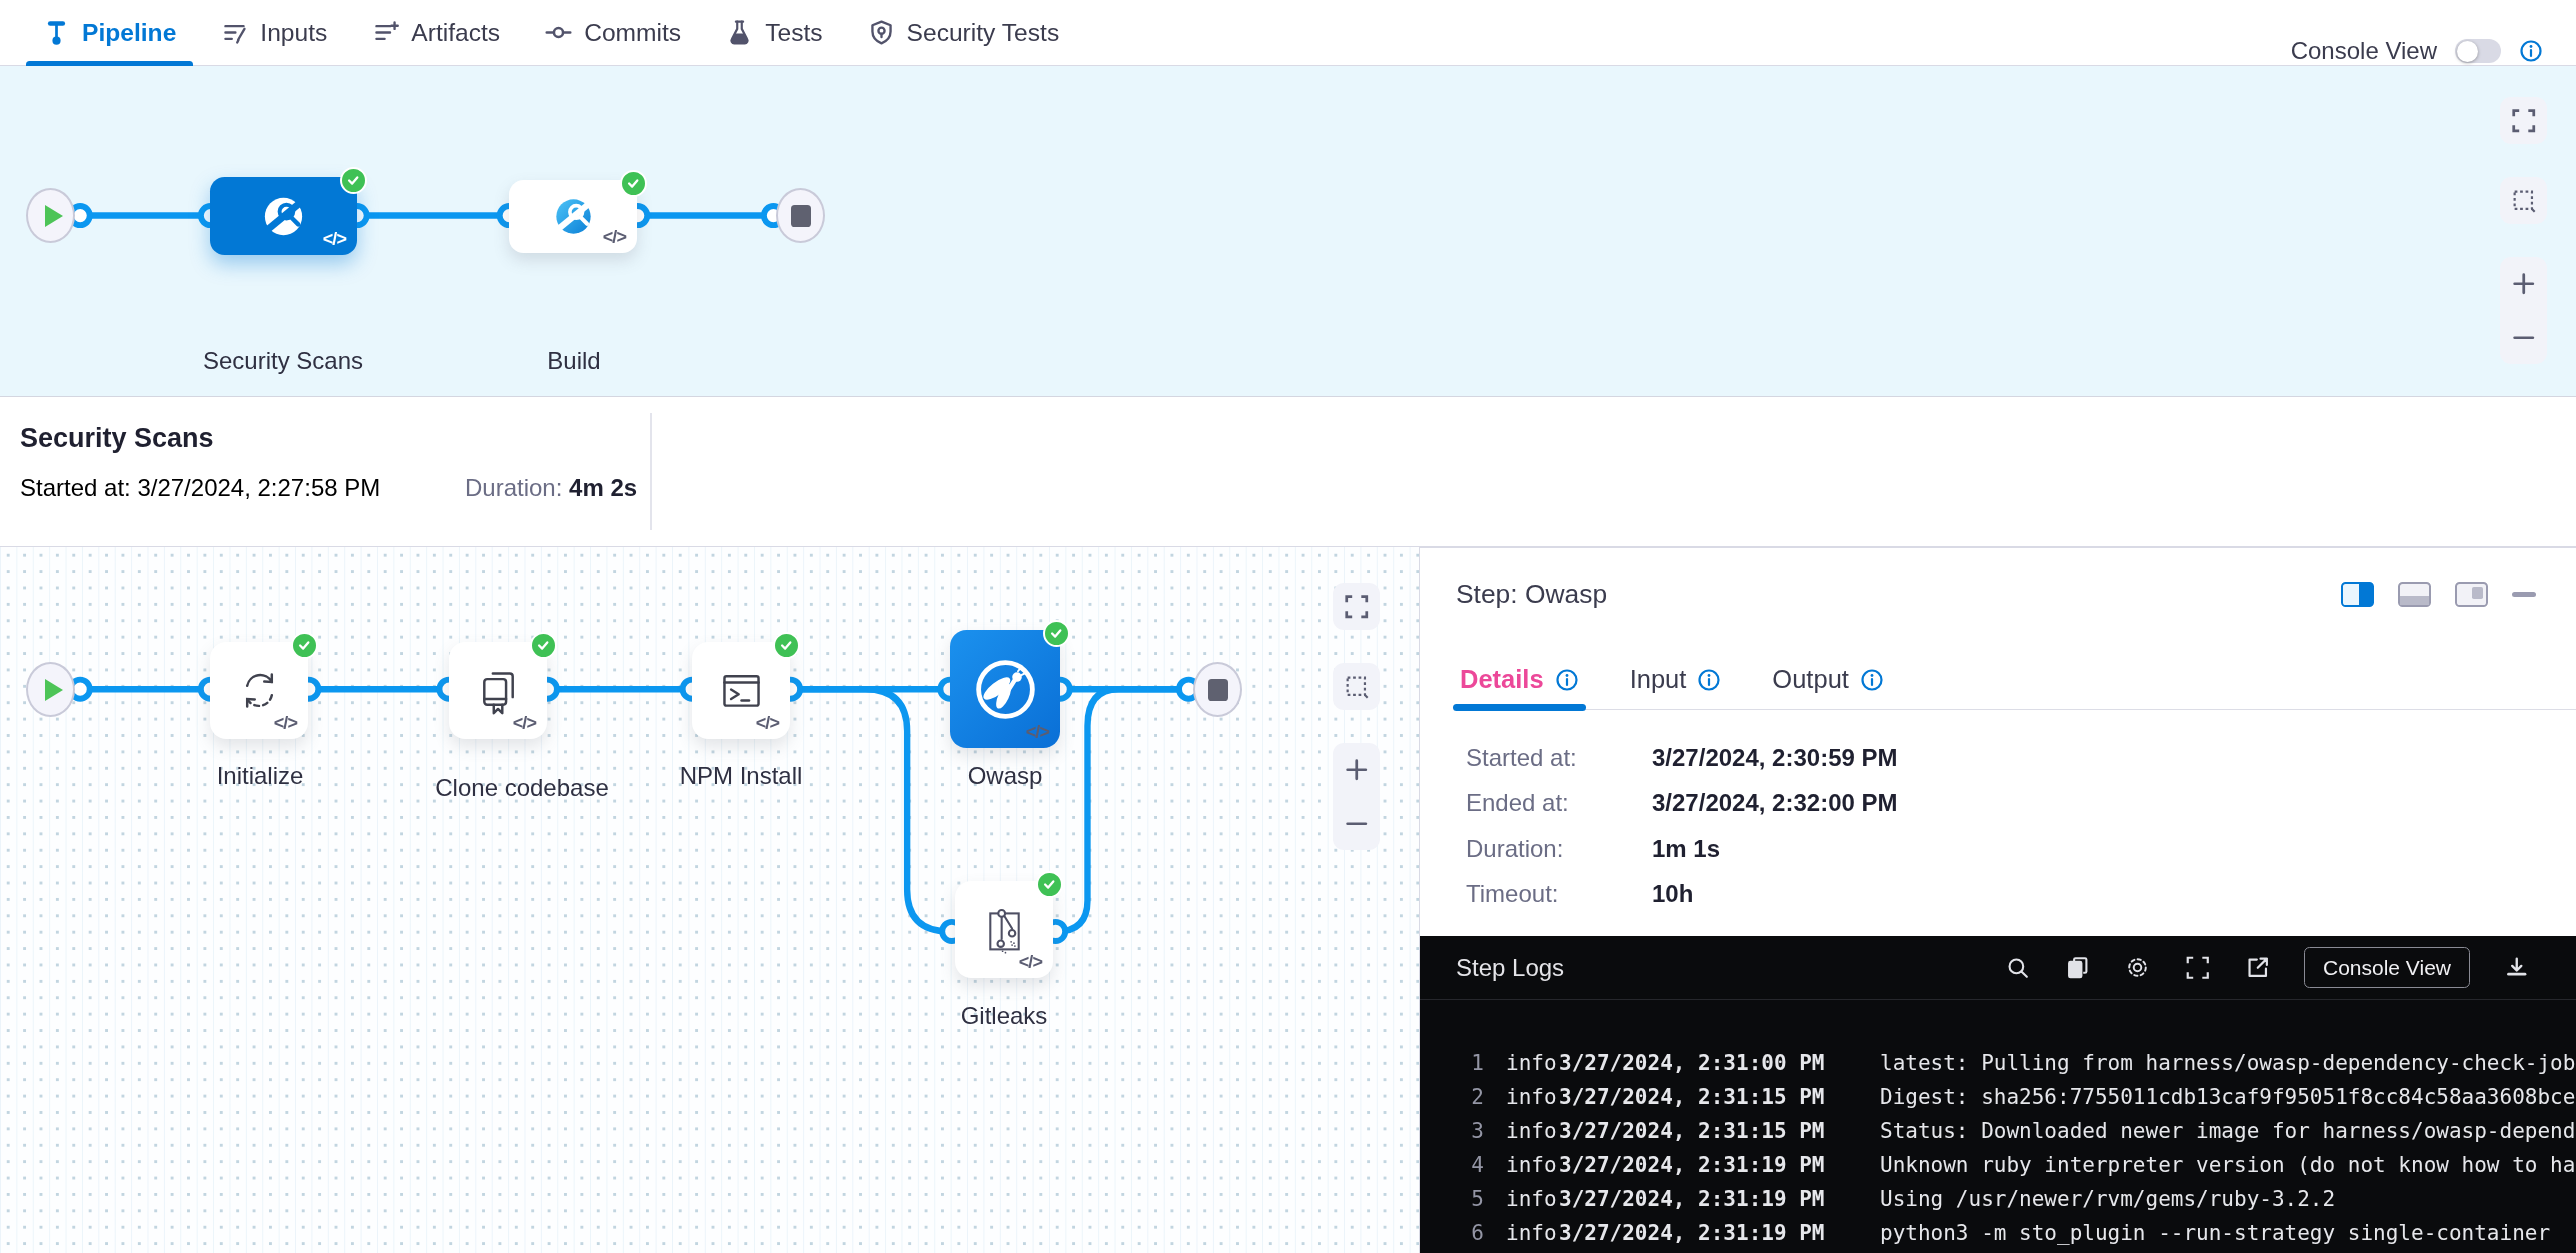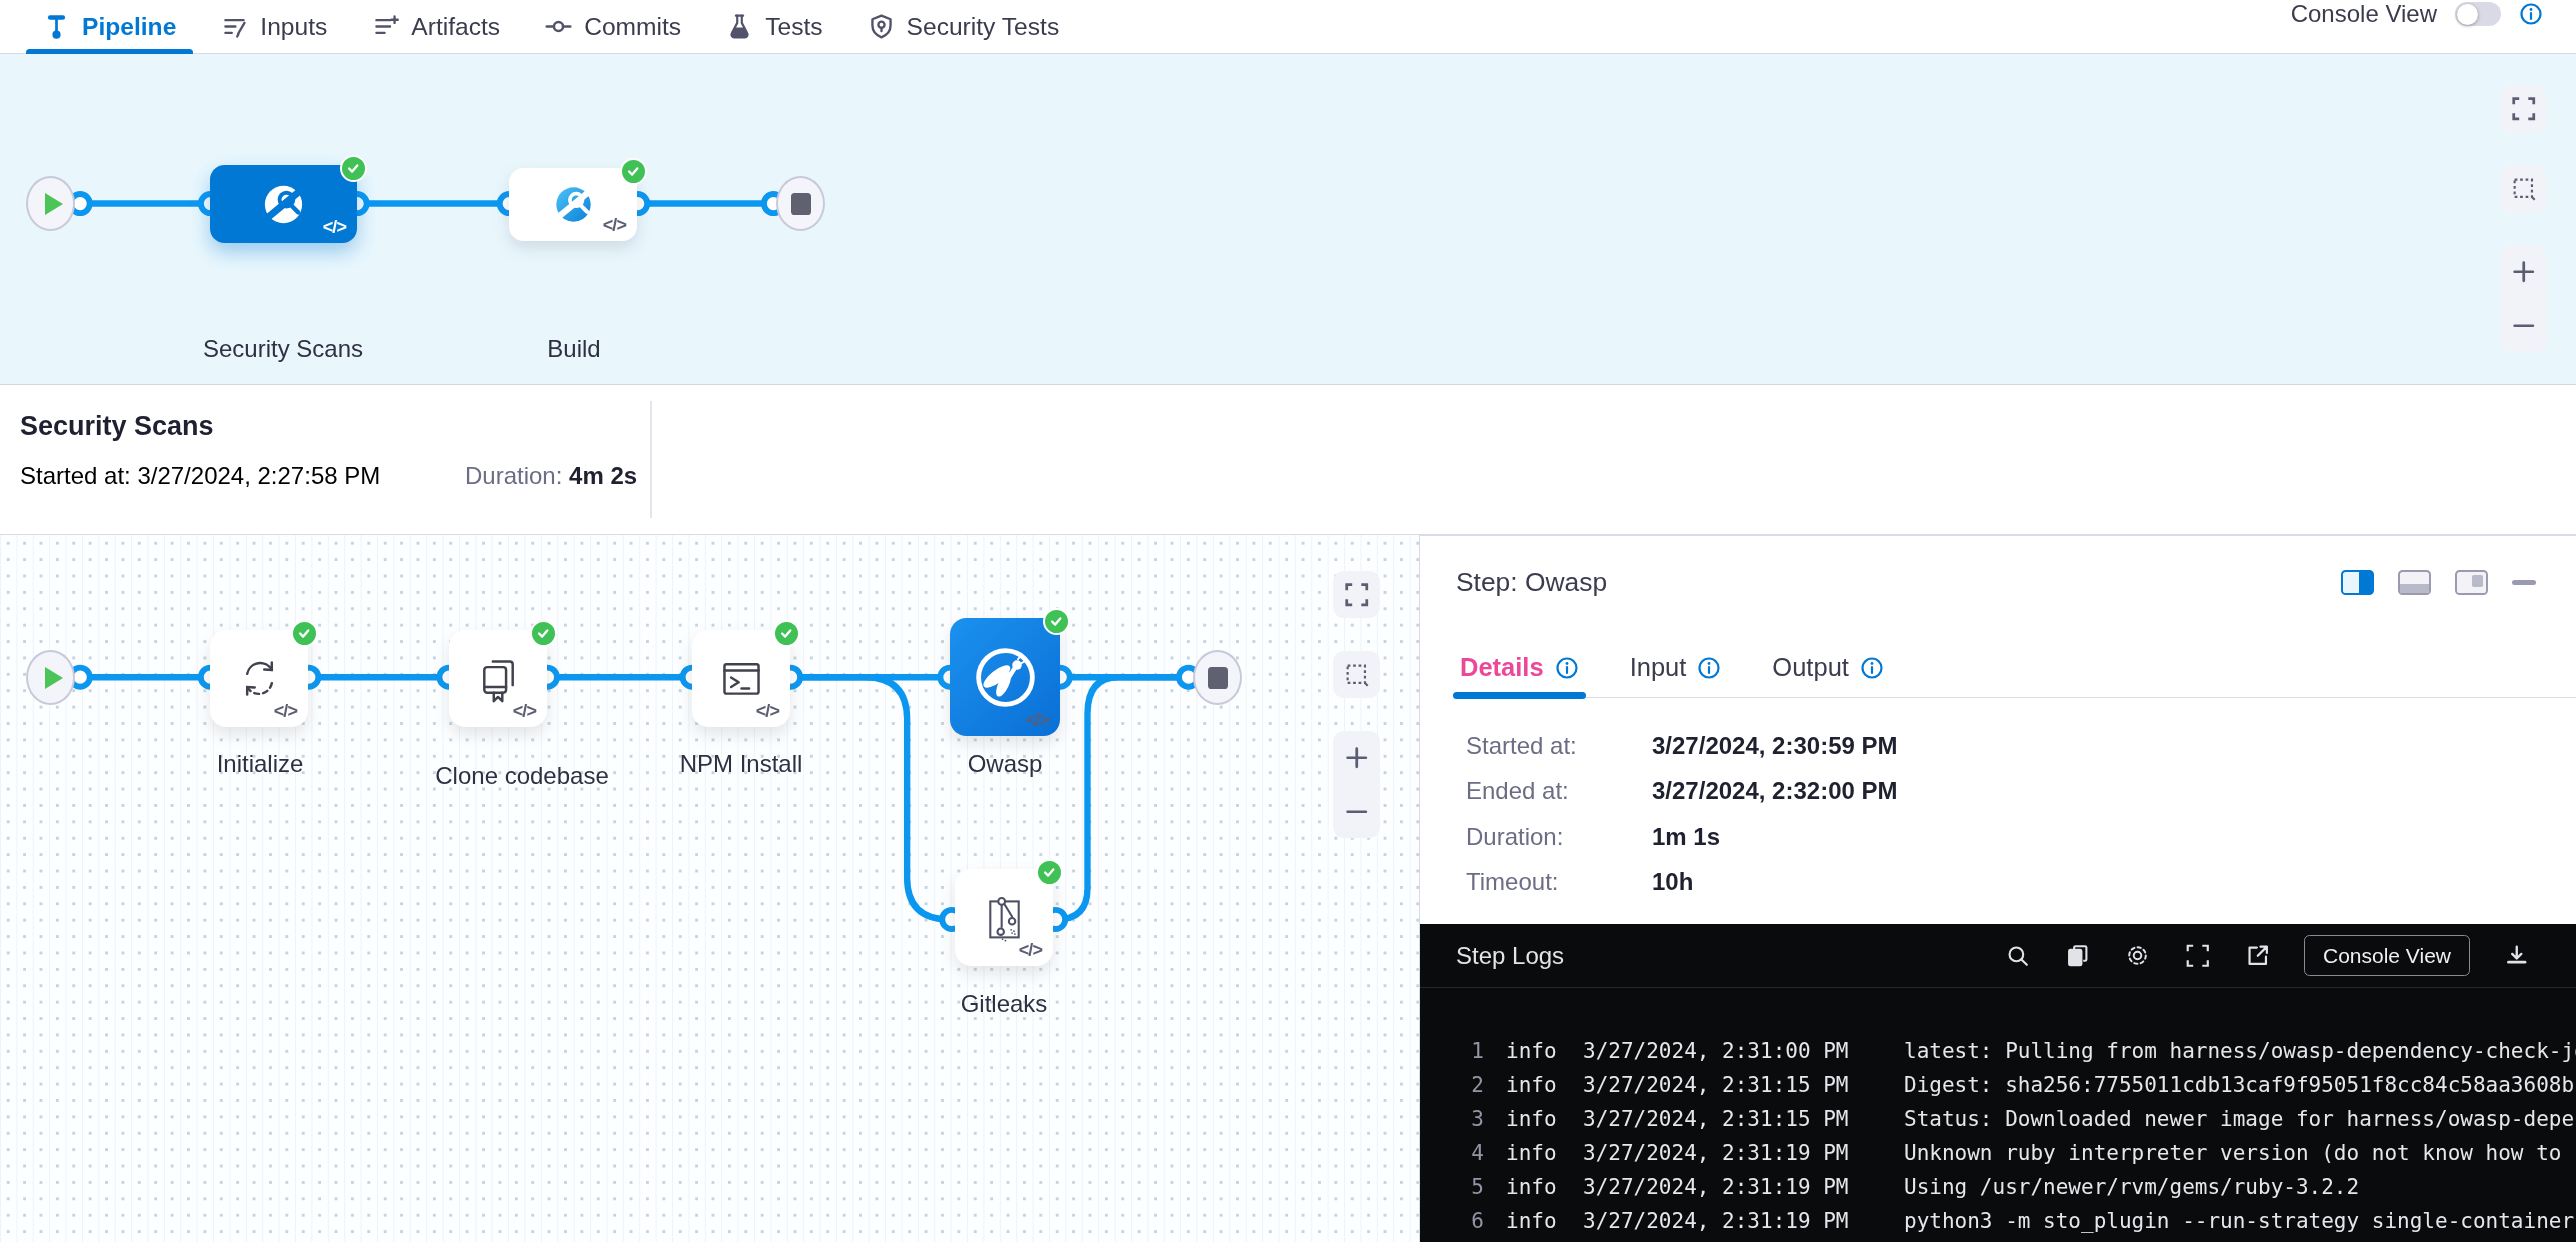--- a/index.html
+++ b/index.html
@@ -1,22 +1,22 @@
 <!DOCTYPE html>
 <html style="font-size:14.6px"><head>
 <meta charset="utf-8">
 <style>
   * { margin:0; padding:0; box-sizing:border-box; }
   html,body { width:2576px; height:1253px; overflow:hidden; background:#fff;
               font-family:"Liberation Sans", sans-serif; }
   .app { position:relative; width:2576px; height:1253px; }
 
   
-  .topnav { height:54px; background:#fff; border-bottom:1.8px solid #d9dae5;
-            display:flex; align-items:flex-start; padding:0 33px 0 20px; }
+  .topnav { height:66px; background:#fff; border-bottom:1.8px solid #d9dae5;
+            display:flex; align-items:flex-end; padding:0 33px 0 20px; }
   .nav-tabs { display:flex; align-items:center; height:100%; }
   .nav-tab { position:relative; height:100%; display:flex; align-items:center; gap:11px;
              padding:0 22px; font-size:24.6px; font-weight:500; color:#3b3c4e; cursor:pointer; }
   .nav-tab svg { width:29px; height:29px; }
   .nav-tab.active { color:#0278d5; font-weight:700; }
   .nav-tab.active::after { content:""; position:absolute; left:5.5px; right:5.5px; bottom:-1.8px;
              height:5.5px; background:#0278d5; border-radius:3.6px 3.6px 0 0; }
   .nav-right { margin-left:auto; display:flex; align-items:center; gap:18px; }
   .nav-right .cv-label { font-size:24px; color:#3b3c4e; }
   .toggle { width:46px; height:24.6px; background:#d9dae5; border-radius:12.8px; position:relative; cursor:pointer; }
@@ -104,21 +104,21 @@
                border-bottom:1.8px solid #26272c; }
   .logs-title { font-size:24px; color:#e4e4e8; }
   .logs-actions { margin-left:auto; display:flex; align-items:center; gap:33px; }
   .licon { width:27px; height:27px; color:#e2e3e8; cursor:pointer; display:flex; align-items:center; justify-content:center; }
   .console-btn { border:1.8px solid #8a8b95; border-radius:5.5px; padding:7.3px 18px; font-size:21px;
                  color:#f0f0f3; background:transparent; cursor:pointer; font-family:"Liberation Sans",sans-serif; }
   .logs-body { padding:46px 0 0 40px; font-family:"DejaVu Sans Mono", monospace; font-size:21px; }
   .log-line { display:flex; height:34px; align-items:center; white-space:pre; }
   .log-num { width:24px; text-align:right; color:#9496a5; flex:0 0 auto; }
   .log-level { width:53px; margin-left:22px; color:#e6e7eb; flex:0 0 auto; }
-  .log-time { width:270px; margin-left:24px; color:#e6e7eb; flex:0 0 auto; }
+  .log-time { width:270px; color:#e6e7eb; flex:0 0 auto;font-weight:bold; }
   .log-msg { margin-left:51px; flex:1; overflow:hidden; color:#e6e7eb; }
 </style>
 </head>
 <body>
 
 <svg width="0" height="0" style="position:absolute">
   <defs>
     <linearGradient id="discgrad" x1="0" y1="0" x2="1" y2="1">
       <stop offset="0" stop-color="#4cc3f7"></stop>
         <stop offset="1" stop-color="#0b7fd6"></stop>

